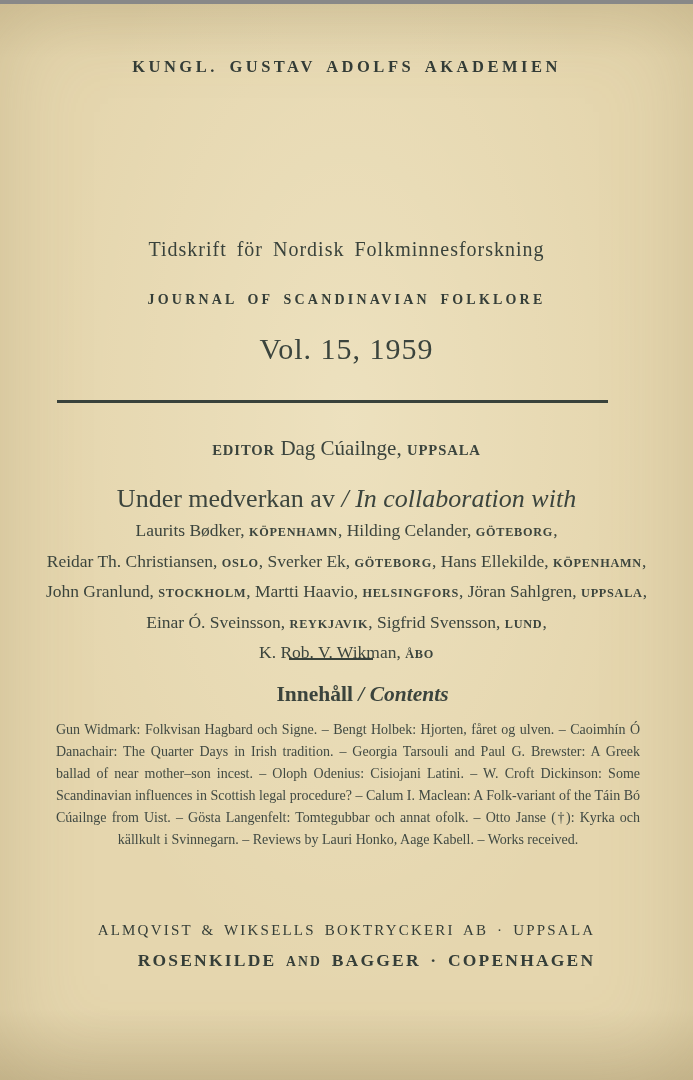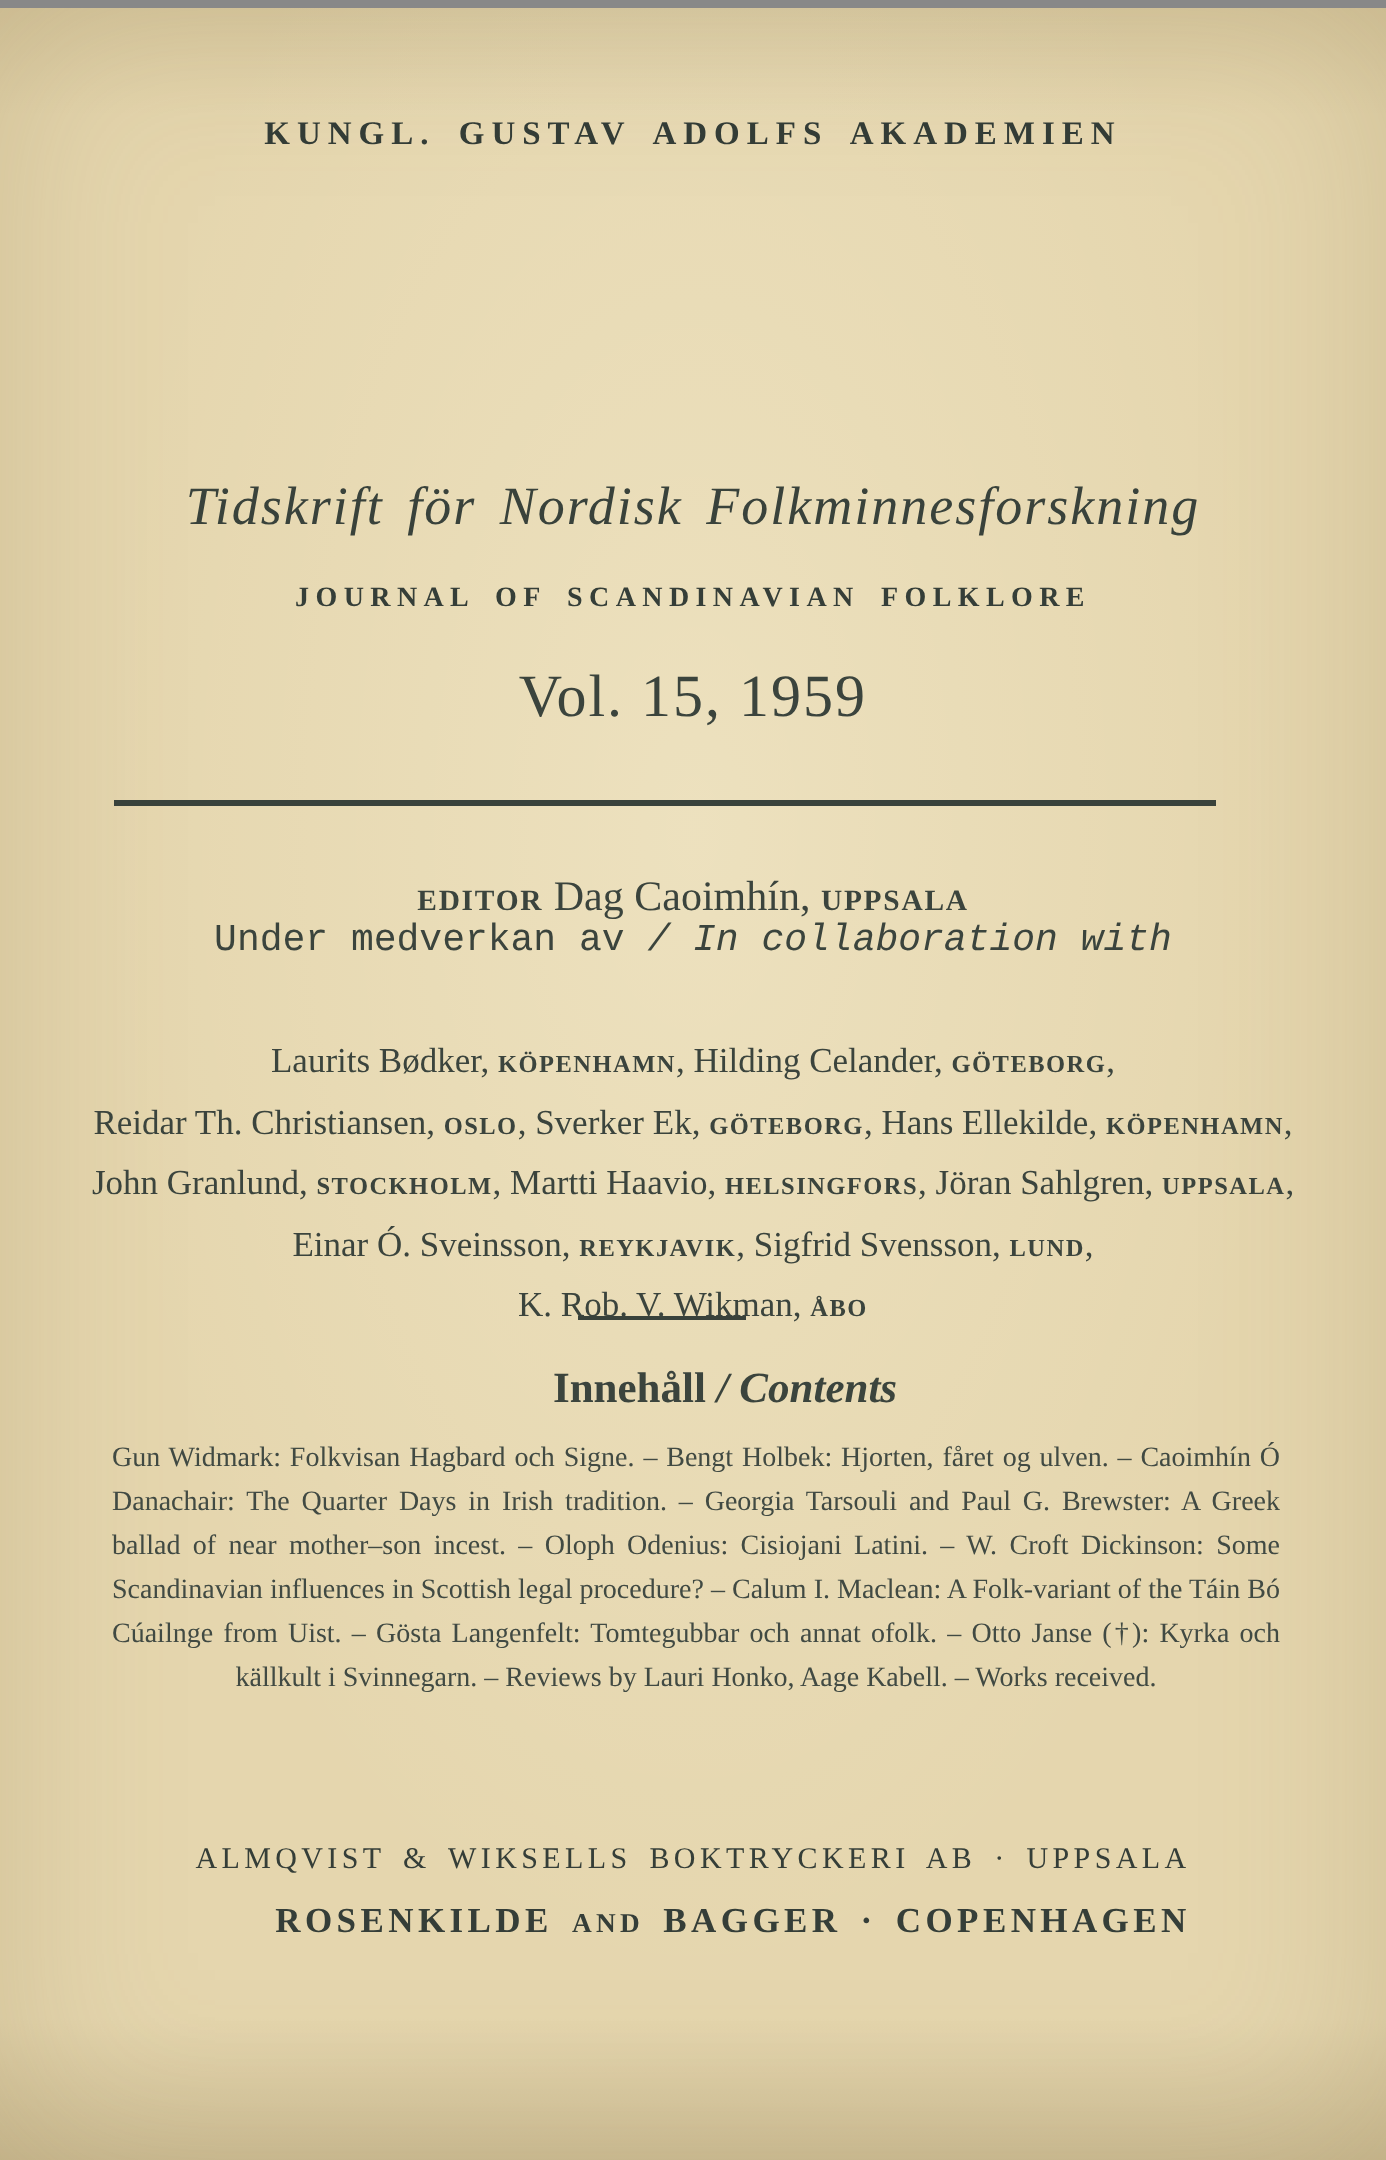--- a/index.html
+++ b/index.html
@@ -22,28 +22,28 @@
 
   .arv { top:78px; font-size:178px; line-height:1; letter-spacing:2px; color:#333c36; }
   @supports (-webkit-text-stroke: 2px #000) {
     .arv .logo-letters {
       color:#ecdfba;
       -webkit-text-stroke:4px #39423b;
       text-shadow:4px 3px 0 rgba(57,66,59,0.85);
     }
   }
 
-  .subtitle-sv { top:234px; font-style:italic; font-size:27px; letter-spacing:1px; word-spacing:4px; color:#39423b; }
+  .subtitle-sv { top:234px; font-size:20px; letter-spacing:1px; word-spacing:4px; color:#39423b; }
   .subtitle-en { top:288px; font-size:14px; letter-spacing:3.2px; word-spacing:4px; font-weight:600; color:#353e38; }
   .volume     { top:328px; font-size:30px; letter-spacing:1px; }
 
   .main-rule  { position:absolute; top:396px; left:57px; width:551px; height:3px; background:#39423b; }
 
   .editor-line  { top:432px; font-size:21px; }
-  .collab-intro { top:455px; font-size:19px;font-family:Liberation Mono, monospace; }
+  .collab-intro { top:480px; font-size:26px; }
   .ital { font-style:italic; }
 
   .collaborators { top:512px; font-size:17.5px; line-height:28.6px; color:#3b443d; }
   .sc { font-size:0.70em; letter-spacing:0.06em; font-weight:600; }
 
   .short-rule { position:absolute; top:654px; left:289px; width:84px; height:2px; background:#39423b; }
 
   .contents-heading { top:678px; font-size:21.5px; font-weight:600;padding-left:32px; }
 
   .contents-paragraph {
@@ -68,21 +68,21 @@
   <div class="abs subtitle-sv">Tidskrift för Nordisk Folkminnesforskning</div>
 
   <div class="abs subtitle-en">JOURNAL OF SCANDINAVIAN FOLKLORE</div>
 
   <div class="abs volume">Vol. 15, 1959</div>
 
   <div class="main-rule"></div>
 
   <div class="abs editor-line">
     <span class="sc">EDITOR</span>
-    <span>Dag Caoimhín,</span>
+    <span>Dag Cúailnge,</span>
     <span class="sc">UPPSALA</span>
   </div>
 
   <div class="abs collab-intro">
     <span>Under medverkan av</span>
     <span class="ital">/</span>
     <span class="ital">In collaboration with</span>
   </div>
 
   <div class="abs collaborators"><span>Laurits Bødker, </span><span class="sc">KÖPENHAMN</span><span>,</span> <span>Hilding Celander, </span><span class="sc">GÖTEBORG</span><span>,</span><br><span>Reidar Th. Christiansen, </span><span class="sc">OSLO</span><span>,</span> <span>Sverker Ek, </span><span class="sc">GÖTEBORG</span><span>,</span> <span>Hans Ellekilde, </span><span class="sc">KÖPENHAMN</span><span>,</span><br><span>John Granlund, </span><span class="sc">STOCKHOLM</span><span>,</span> <span>Martti Haavio, </span><span class="sc">HELSINGFORS</span><span>,</span> <span>Jöran Sahlgren, </span><span class="sc">UPPSALA</span><span>,</span><br><span>Einar Ó. Sveinsson, </span><span class="sc">REYKJAVIK</span><span>,</span> <span>Sigfrid Svensson, </span><span class="sc">LUND</span><span>,</span><br><span>K. Rob. V. Wikman, </span><span class="sc">ÅBO</span> </div>

